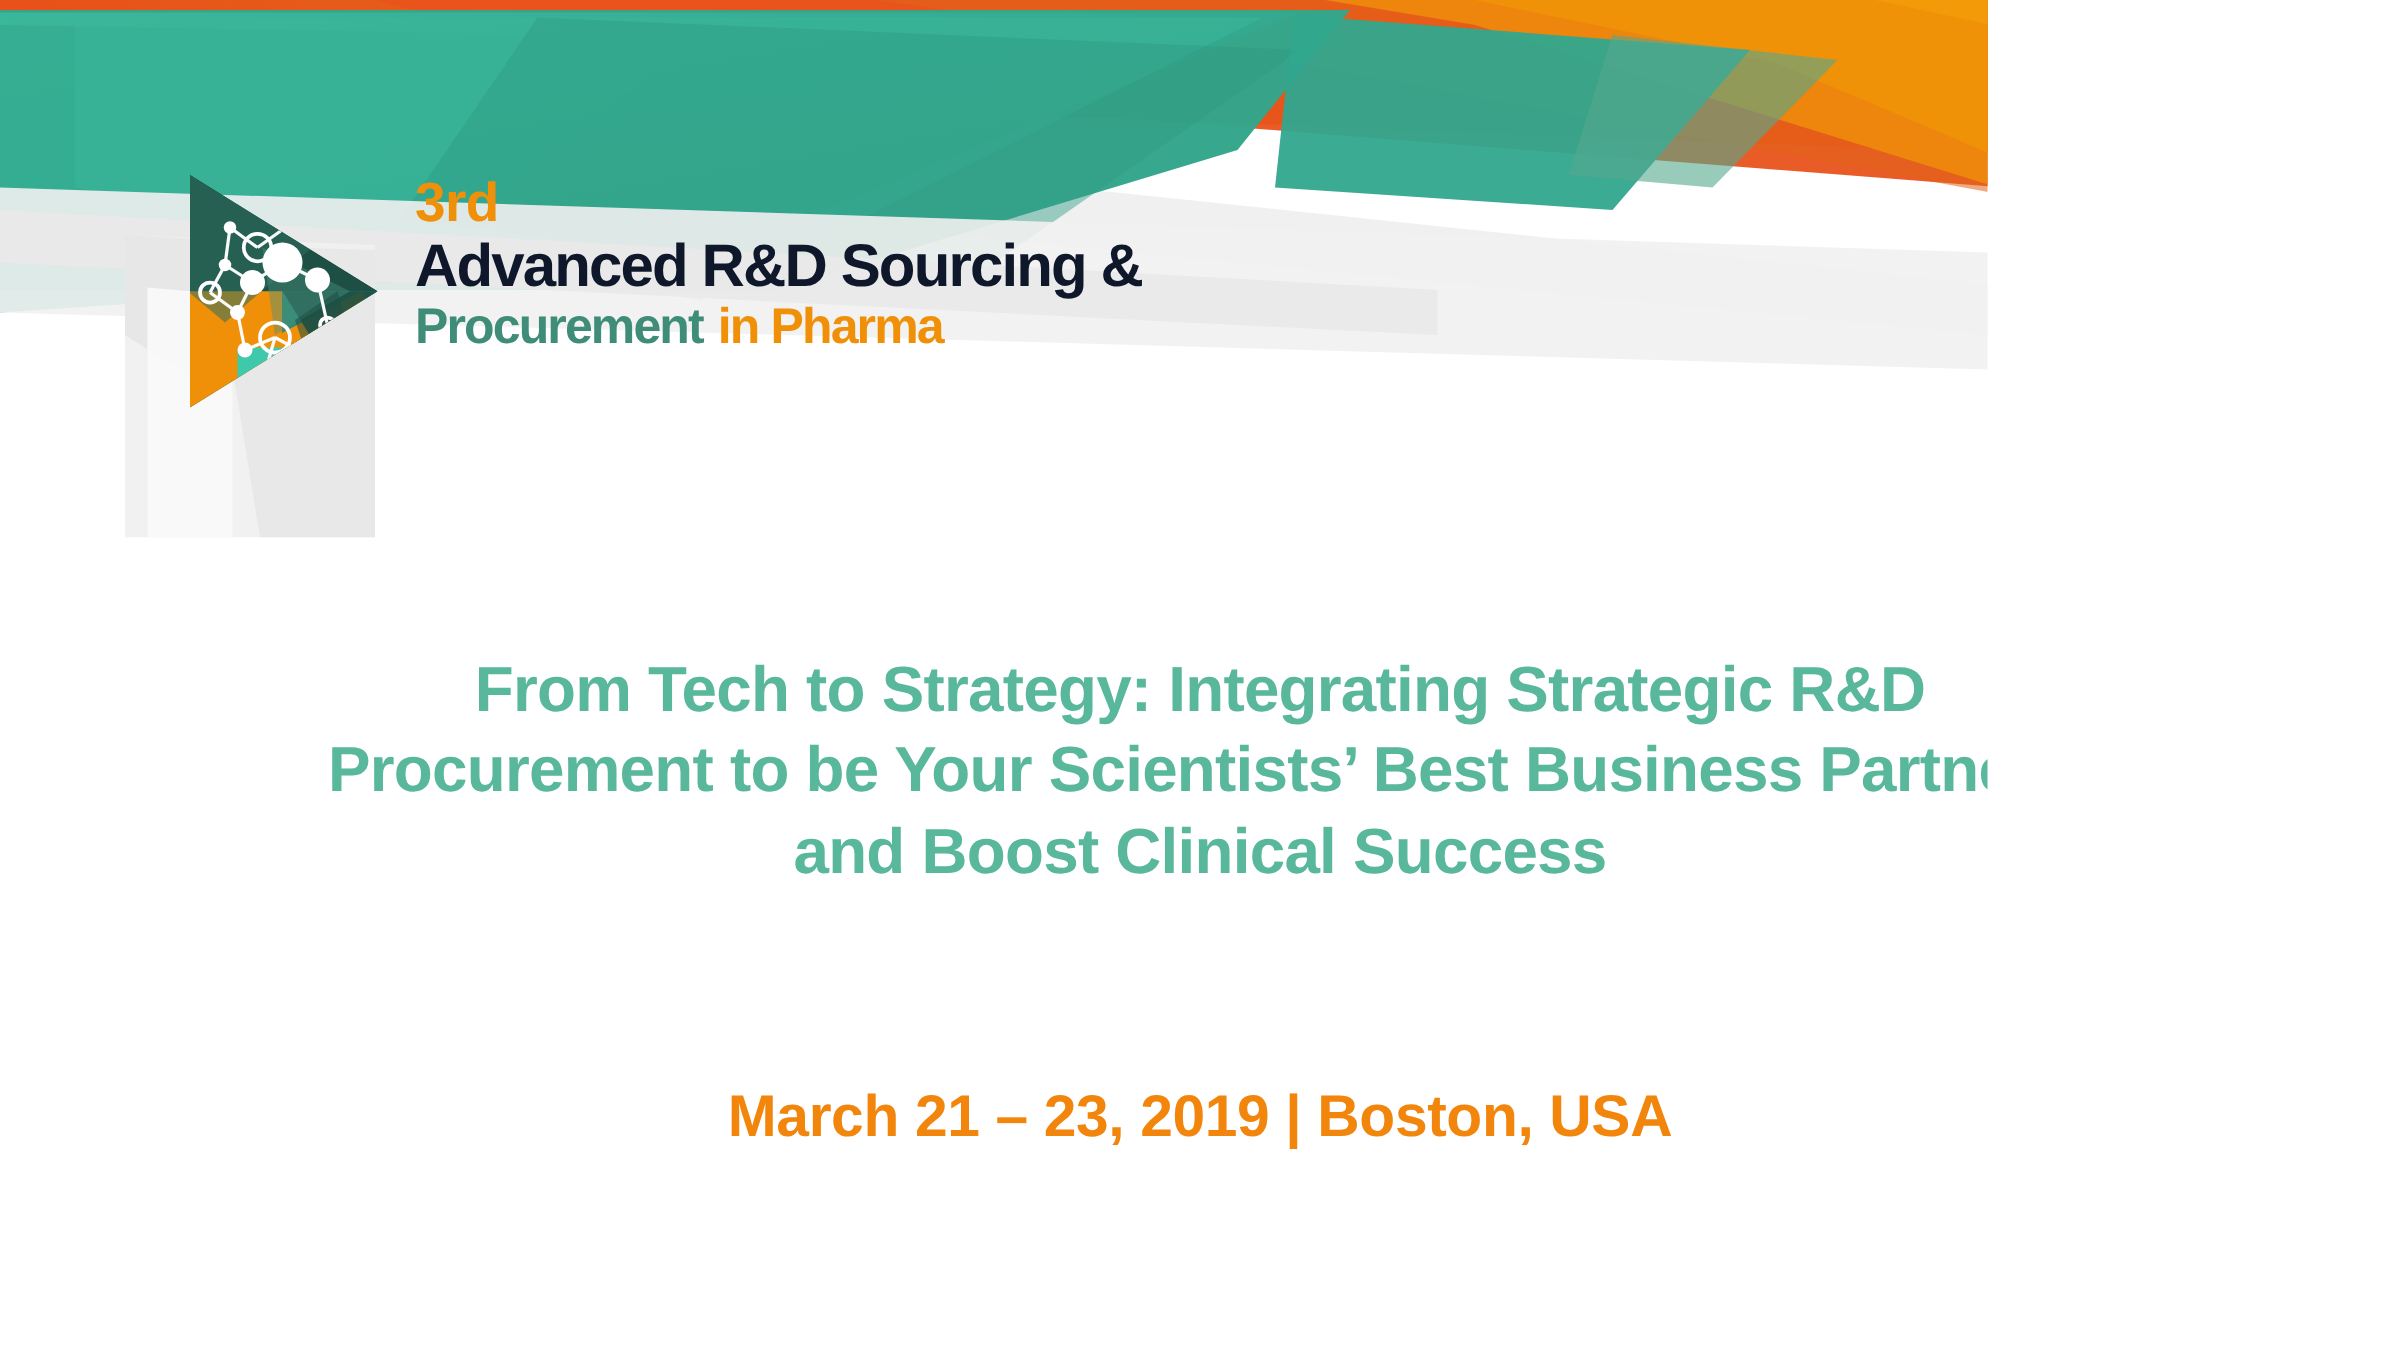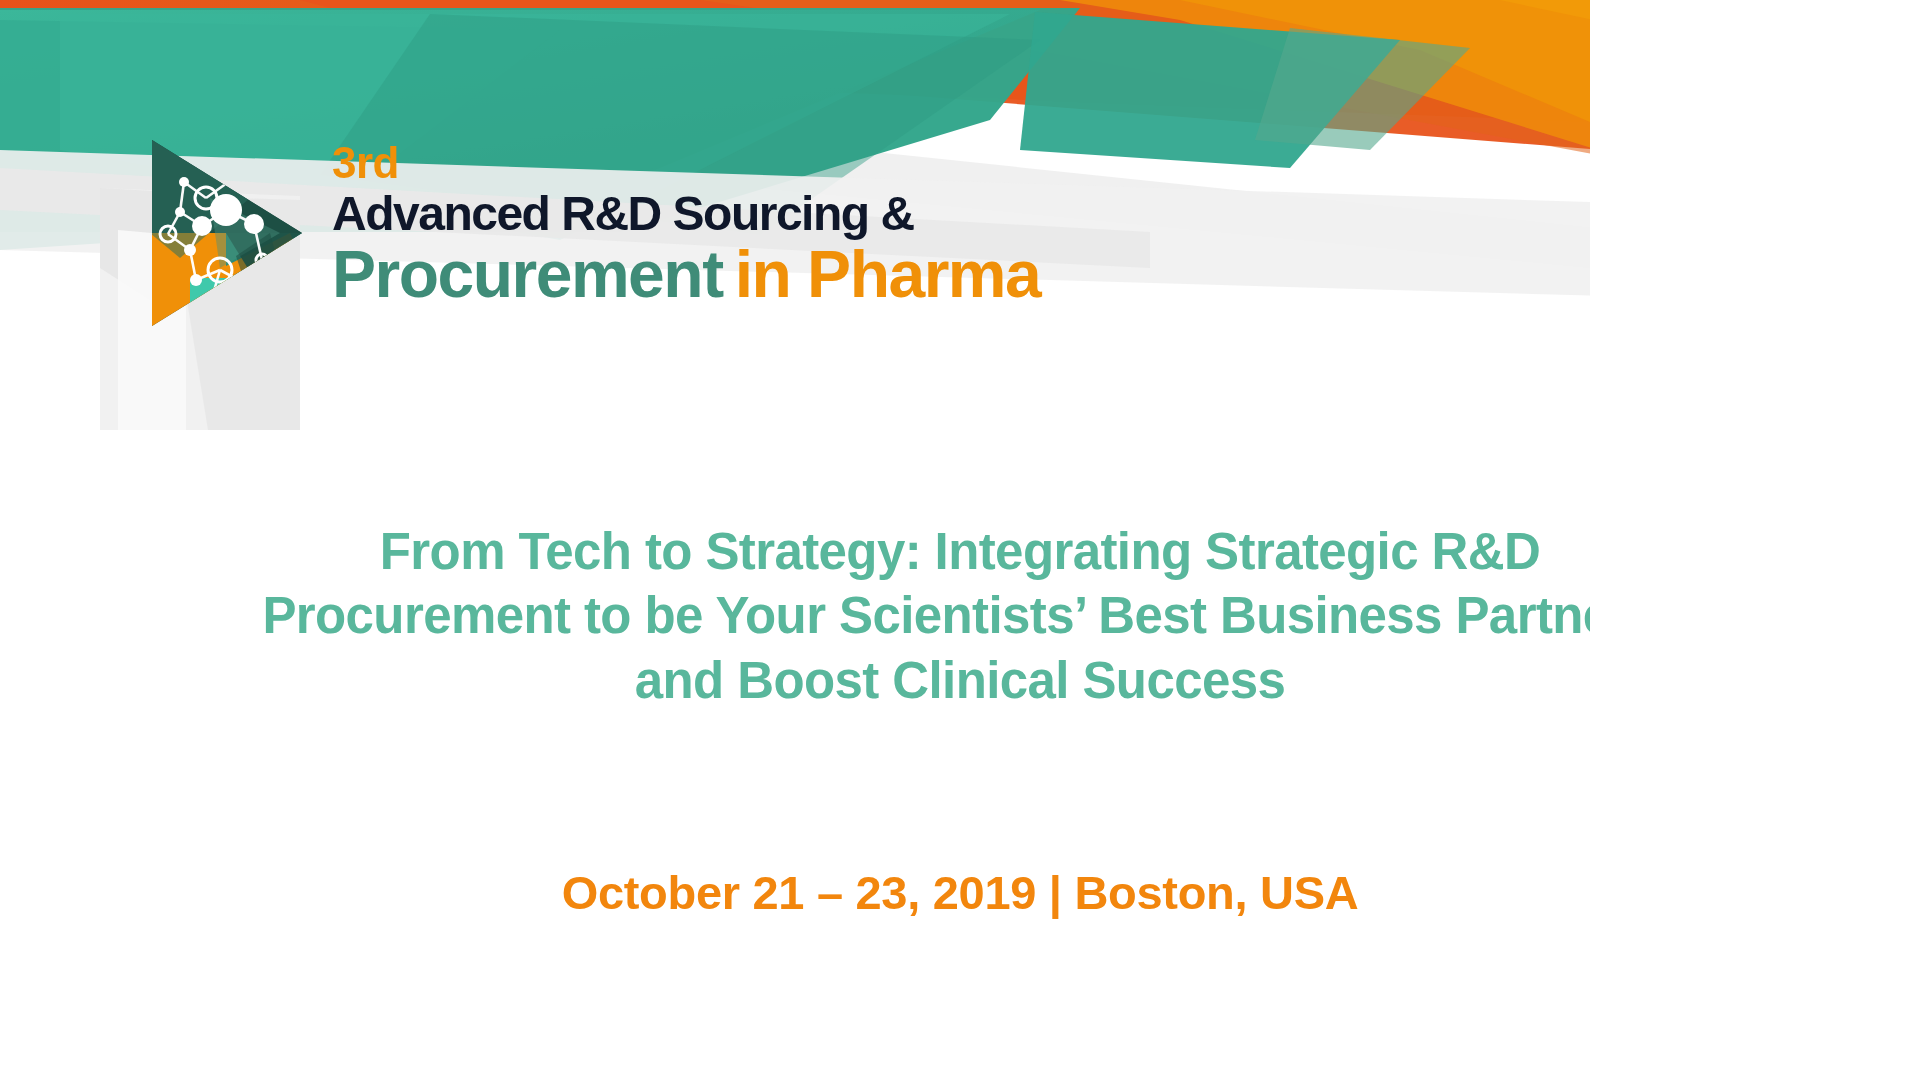--- a/index.html
+++ b/index.html
@@ -57,21 +57,21 @@
   .logo-line1 {
     font-size: 48px;
     font-weight: bold;
     color: #0f172a;
     line-height: 1.02;
     letter-spacing: -1.5px;
     white-space: nowrap;
     margin-top: 6px;
   }
   .logo-line2 {
-    font-size: 66px;
+    font-size: 40px;
     font-weight: bold;
     line-height: 1.02;
     letter-spacing: -1.5px;
     white-space: nowrap;
     margin-top: 2px;
   }
   .logo-line2 .seg-teal  { color: #3F8C78; }
   .logo-line2 .seg-orange{ color: #F09008; padding-left: 12px; }
 
   
@@ -224,16 +224,16 @@
       <div class="logo-ordinal">3rd</div>
       <div class="logo-line1">Advanced R&amp;D Sourcing &amp;</div>
       <div class="logo-line2">
         <span class="seg-teal">Procurement</span><span class="seg-orange">in Pharma</span>
       </div>
     </div>
   </div>
 
   <div class="content">
     <h1 class="event-title">From Tech to Strategy: Integrating Strategic R&amp;D Procurement to be Your Scientists’ Best Business Partners and Boost Clinical Success</h1>
-    <div class="event-meta">October 21 – 23, 2019  |  Boston, USA</div>
+    <div class="event-meta">March 21 – 23, 2019  |  Boston, USA</div>
   </div>
 
 </div>
 
 </body></html>

